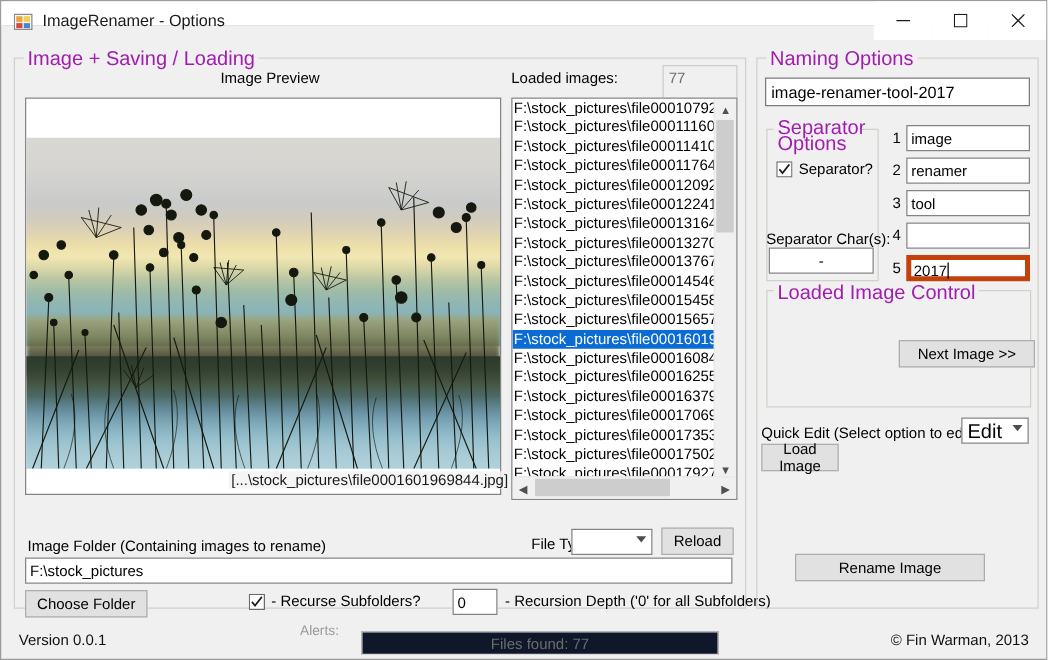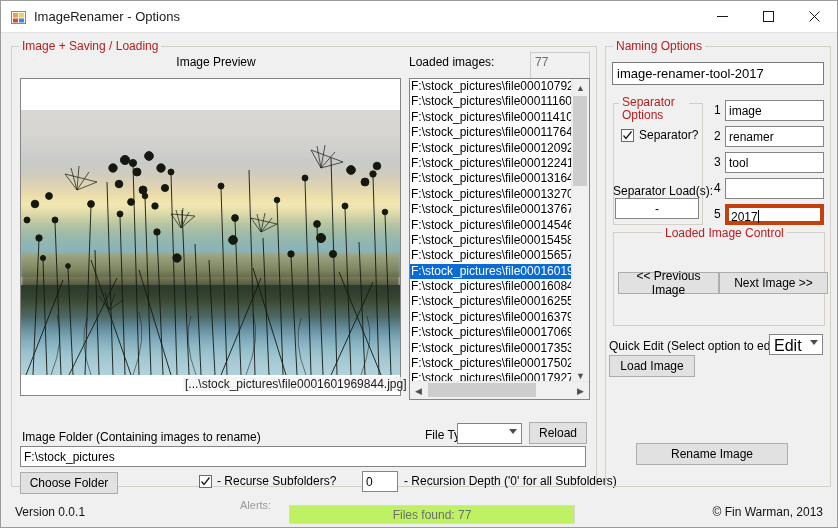--- a/index.html
+++ b/index.html
@@ -18,21 +18,21 @@
     width: 838px; height: 528px;
     background: #f0f0f0;
     border: 1px solid #9b9b9b;
     box-sizing: border-box;
     overflow: hidden;
   }
 
   
   #titlebar {
     position: absolute; left: 0; top: 0;
-    width: 836px; height: 32px;
+    width: 836px; height: 20px;
     background: #ffffff;
     border-bottom: 1px solid #e2e2e2;
     box-sizing: border-box;
   }
   #app-icon {
     position: absolute; left: 10px; top: 9px;
     width: 16px; height: 16px;
   }
   #title-text {
     position: absolute; left: 33px; top: 8px;
@@ -52,36 +52,36 @@
   
   .groupbox {
     position: absolute;
     border: 1px solid #d4d0c8;
     box-sizing: border-box;
   }
   .grouplabel {
     position: absolute;
     background: #f0f0f0;
     padding: 0 3px;
-    font-size: 12px;
-    color: #b91c1c;
+    font-size: 16px;
+    color: #a21caf;
     white-space: nowrap;
   }
 
   #grp-main { left: 10px; top: 45px; width: 586px; height: 441px; }
   #grp-main-label { left: 18px; top: 38px; }
 
   #grp-naming { left: 604px; top: 45px; width: 226px; height: 441px; }
   #grp-naming-label { left: 612px; top: 38px; }
 
   #grp-sep { left: 612px; top: 102px; width: 90px; height: 122px; }
   #grp-sep-label { left: 618px; top: 95px; line-height: 13px; width: 64px; white-space: normal;}
 
   #grp-lic { left: 612px; top: 231px; width: 212px; height: 94px; }
-  #grp-lic-label { left: 618px; top: 225px; margin-left: 43px; }
+  #grp-lic-label { left: 618px; top: 225px; }
 
   
   #preview-caption {
     position: absolute; left: 160px; top: 54px; width: 110px;
     text-align: center; font-size: 12px;
   }
   #picturebox {
     position: absolute; left: 19px; top: 77px;
     width: 381px; height: 318px;
     background: #ffffff;
@@ -294,30 +294,30 @@
   #next-img-btn { position: absolute; left: 718px; top: 271px; width: 109px; height: 22px; }
 
   #quickedit-label { position: absolute; left: 608px; top: 338px; font-size: 12px; }
   #quickedit-select {
     position: absolute; left: 768px; top: 333px;
     width: 54px; height: 21px;
     background: #ffffff; border: 1px solid #848484;
     box-sizing: border-box; font-size: 16px;
   }
   #quickedit-value { position: absolute; left: 4px; top: 2px; }
-  #loadimage-btn { position: absolute; left: 608px; top: 354px; width: 86px; height: 22px; }
+  #loadimage-btn { position: absolute; left: 608px; top: 354px; width: 62px; height: 22px; }
   #rename-btn { position: absolute; left: 635px; top: 442px; width: 152px; height: 22px; }
 
   
   #version-label { position: absolute; left: 14px; top: 504px; font-size: 12px; color: #111; }
   #alerts-label { position: absolute; left: 239px; top: 498px; font-size: 11px; color: #9a9a9a; }
   #alerts-box {
     position: absolute; left: 288px; top: 504px;
     width: 286px; height: 19px;
-    background: #bef264; border: 1px solid #d8d8d8;
+    background: #0f172a; border: 1px solid #d8d8d8;
     box-sizing: border-box;
     font-size: 12px; color: #6d6d6d;
     display:flex; align-items:center; justify-content:center;
   }
   #copyright { position: absolute; right: 14px; top: 504px; font-size: 12px; color: #111; }
 </style>
 </head>
 <body>
 
 <div id="app">
@@ -534,39 +534,38 @@
   <div id="nameresult-input">image-renamer-tool-2017</div>
 
   <div class="groupbox" id="grp-sep"></div>
   <div class="grouplabel" id="grp-sep-label">Separator Options</div>
 
   <svg id="sep-check" viewBox="0 0 13 13">
     <rect x="0.5" y="0.5" width="12" height="12" fill="#ffffff" stroke="#6b6b6b"></rect>
     <path d="M2.5 6.5 L5 9.5 L10.5 2.5" fill="none" stroke="#1a1a1a" stroke-width="1.3"></path>
   </svg>
   <div id="sep-check-label">Separator?</div>
-  <div id="sepchar-label">Separator Load(s):</div>
+  <div id="sepchar-label">Separator Char(s):</div>
   <div id="sepchar-input">-</div>
 
   <div id="name-fields">
       <div class="numlabel" style="top: 102px;">1</div>
       <div class="namefield" style="top: 99px;">image</div>
       <div class="numlabel" style="top: 128px;">2</div>
       <div class="namefield" style="top: 125px;">renamer</div>
       <div class="numlabel" style="top: 154px;">3</div>
       <div class="namefield" style="top: 151px;">tool</div>
       <div class="numlabel" style="top: 180px;">4</div>
       <div class="namefield" style="top: 177px;"></div>
       <div class="numlabel" style="top: 206px;">5</div>
       <div class="namefield focused" style="top: 203px;">2017<span class="caret"></span></div>
     </div>
 
   <div class="groupbox" id="grp-lic"></div>
   <div class="grouplabel" id="grp-lic-label">Loaded Image Control</div>
-  <div class="btn" id="prev-img-btn">&lt;&lt; Previous Image</div>
   <div class="btn" id="next-img-btn">Next Image &gt;&gt;</div>
 
   <div id="quickedit-label">Quick Edit (Select option to edit):</div>
   <div id="quickedit-select">
     <span id="quickedit-value">Edit</span>
     <span class="combo-arrow"></span>
   </div>
   <div class="btn" id="loadimage-btn">Load Image</div>
 
   <div class="btn" id="rename-btn">Rename Image</div>

